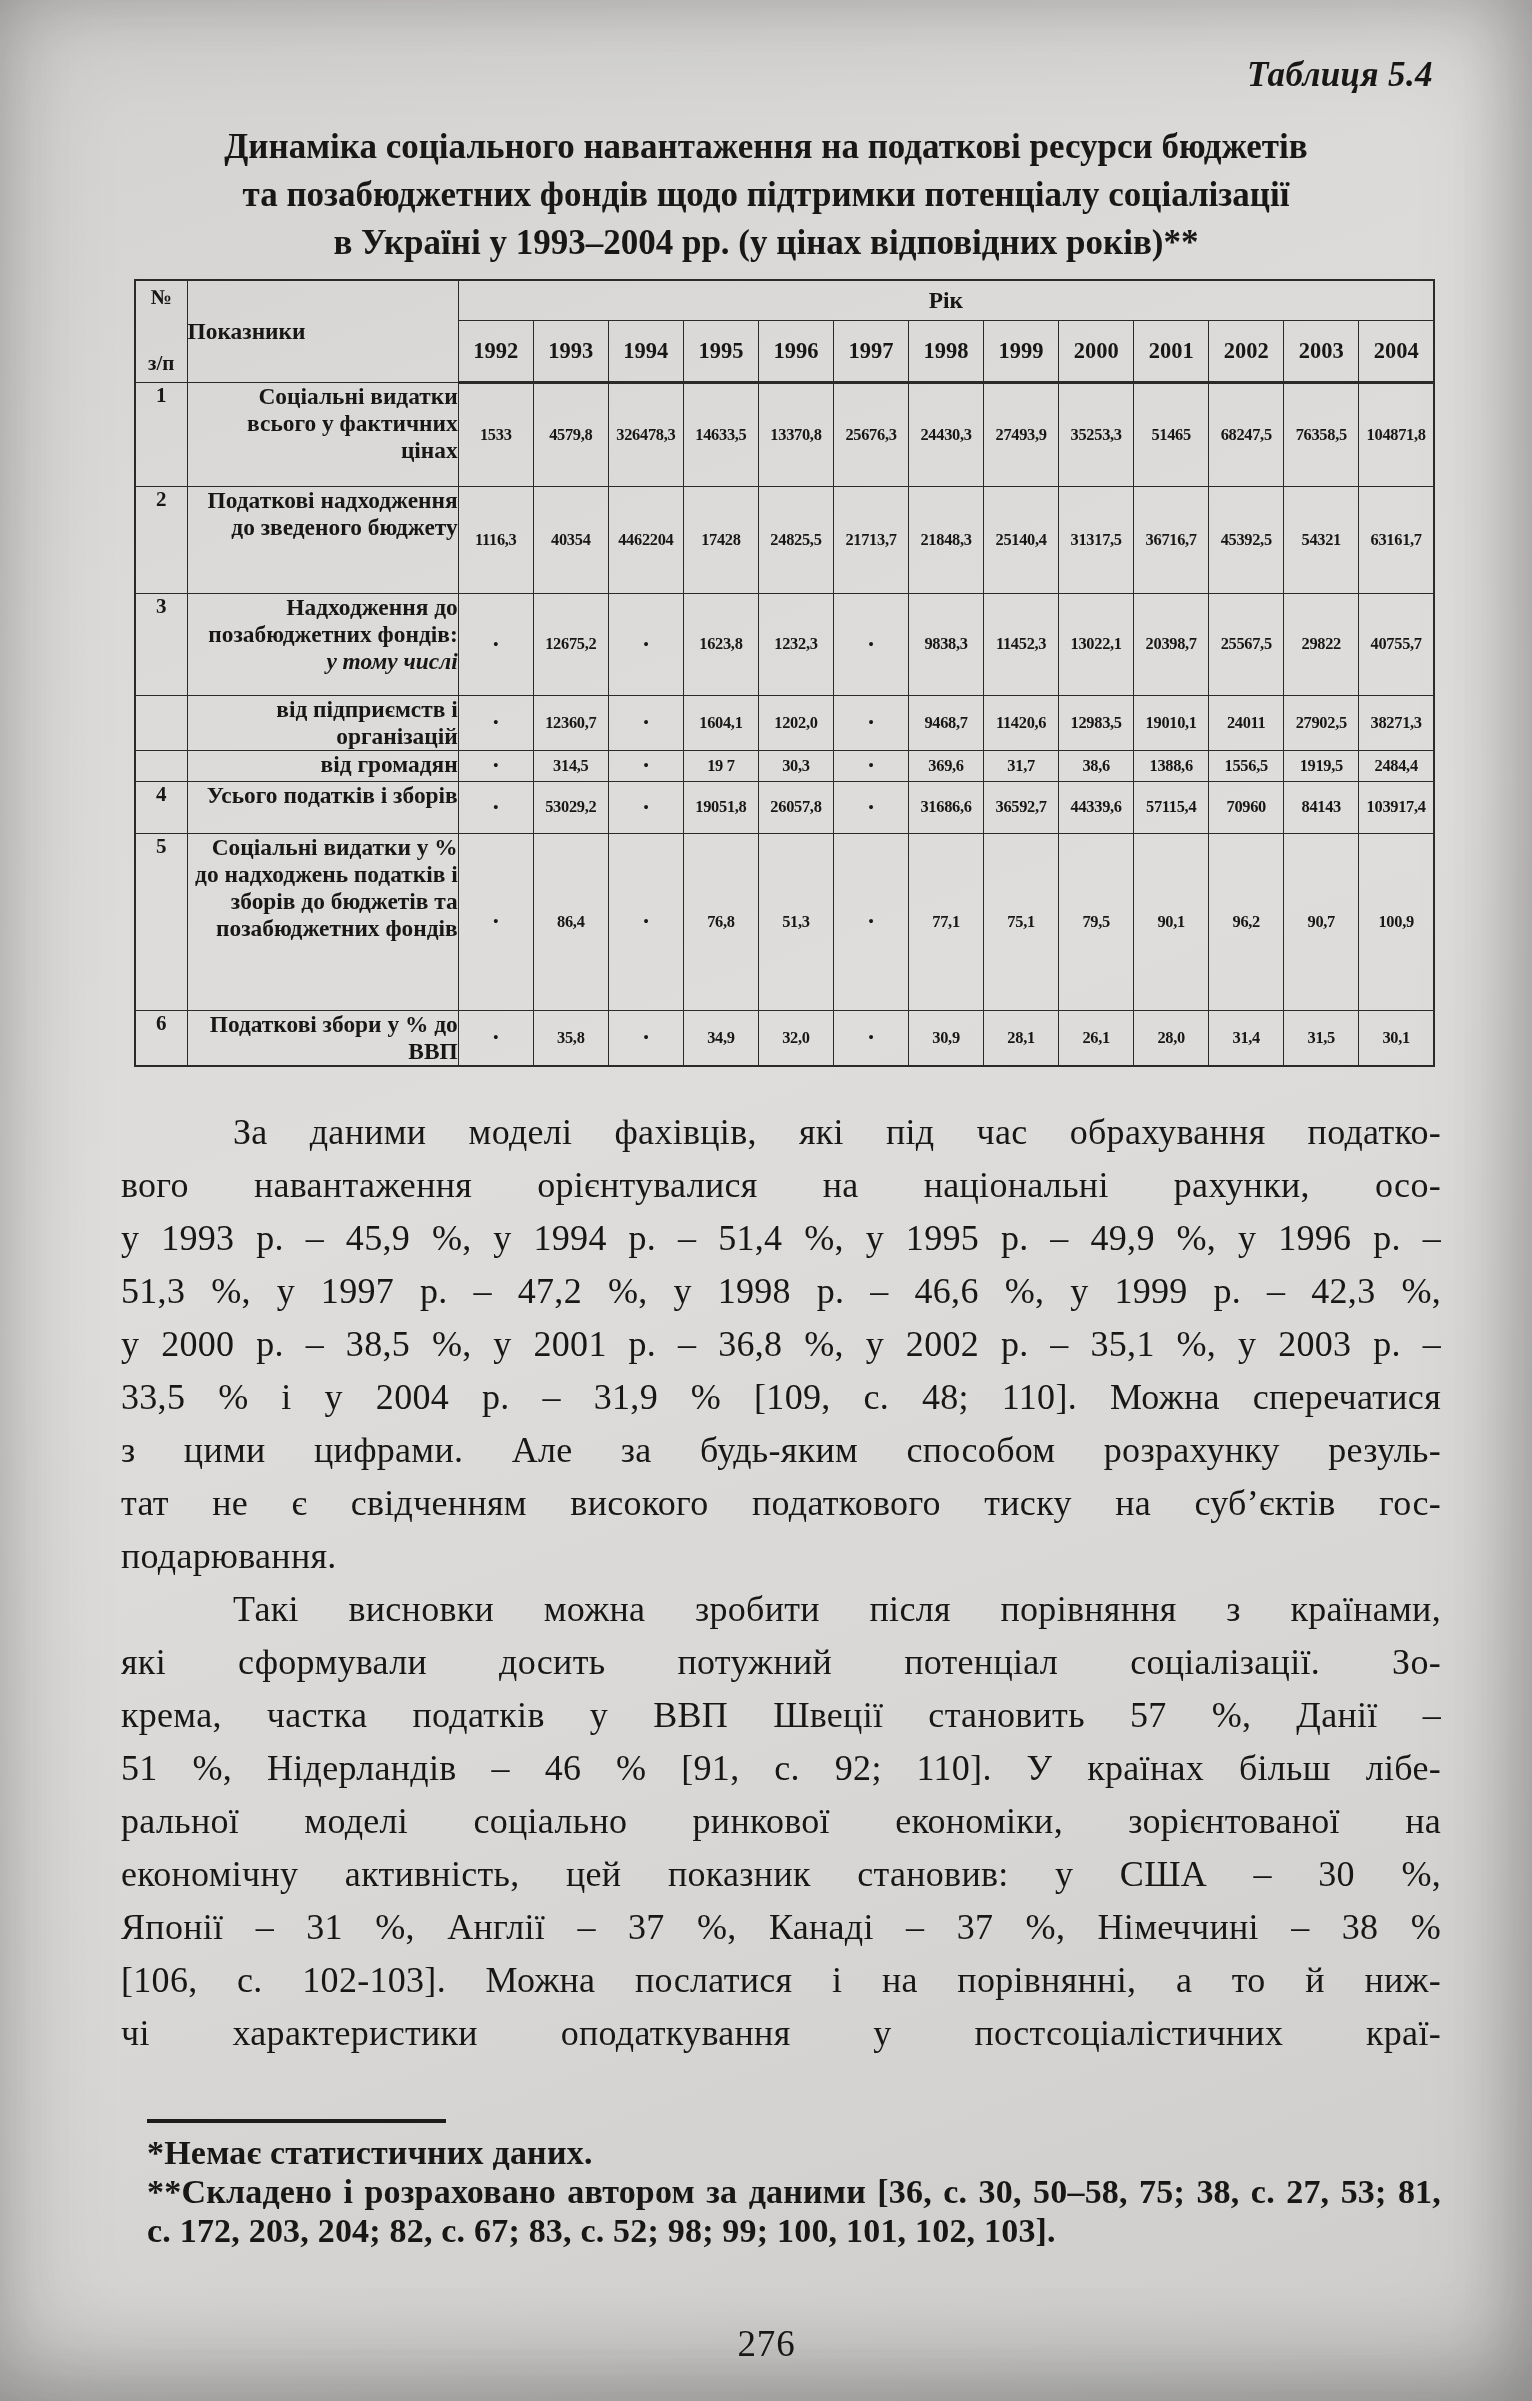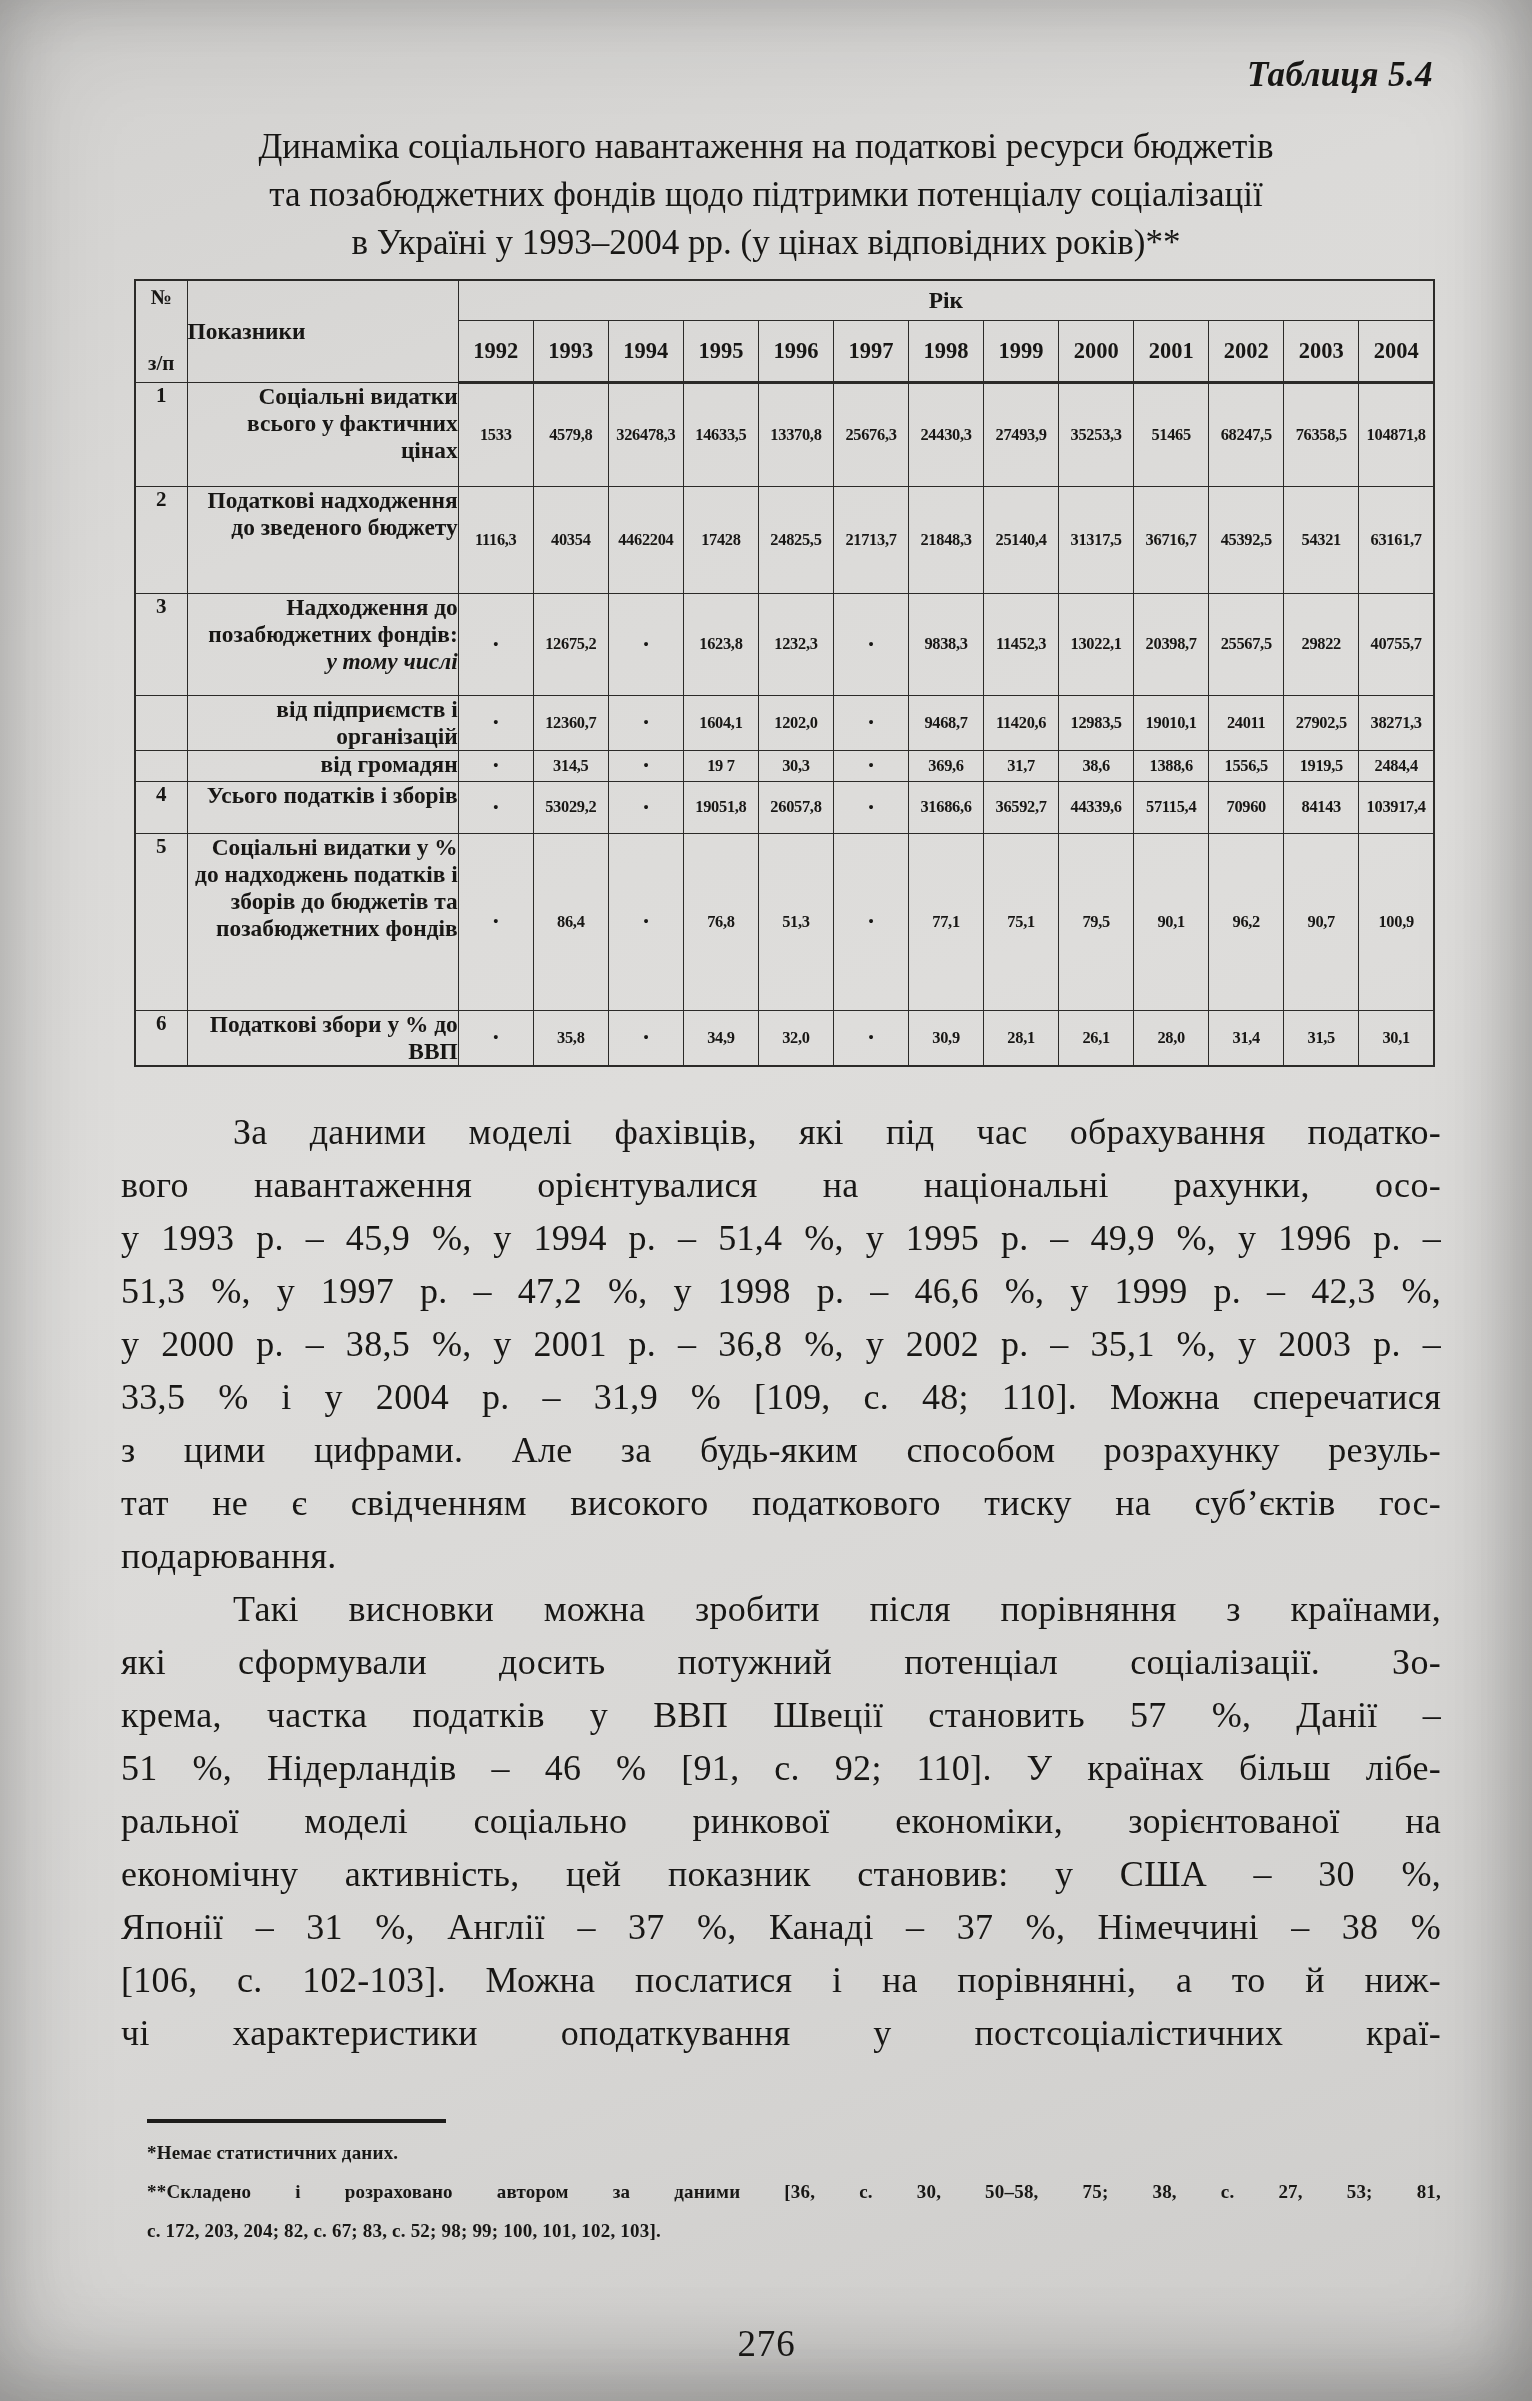--- a/index.html
+++ b/index.html
@@ -13,21 +13,21 @@
     color:#181715;
     overflow:hidden;
   }
   
   .caption{
     position:absolute;top:55px;right:100px;
     font-style:italic;font-weight:700;font-size:35px;letter-spacing:0.4px;
   }
   .title{
     position:absolute;top:123px;left:106px;width:1320px;
-    font-weight:400;font-size:35px;line-height:48px;
+    font-weight:700;font-size:35px;line-height:48px;
   }
   .title .bline{text-align:center;text-align-last:center;}
   
   table.t{
     position:absolute;top:279px;left:134px;
     border-collapse:collapse;table-layout:fixed;
     width:1301px;
     border:2.6px solid #2b2a28;
   }
   table.t td{border:1.7px solid #2b2a28;padding:0;overflow:hidden;}
@@ -57,21 +57,21 @@
     position:absolute;top:1106px;left:121px;width:1320px;
     font-size:36px;line-height:53px;letter-spacing:0.3px;
   }
   .bline{text-align:justify;text-align-last:justify;}
   .bline.indent{padding-left:112px;}
   .bline.noj{text-align-last:auto;}
   
   .footsep{position:absolute;top:2119px;left:147px;width:299px;height:4.3px;background:#1d1c1a;}
   .footnotes{
     position:absolute;top:2133px;left:147px;width:1294px;
-    font-weight:700;font-size:19px;line-height:39px;letter-spacing:0.2px;
+    font-weight:700;font-size:34px;line-height:39px;letter-spacing:0.2px;
   }
   .fn-just{text-align:justify;text-align-last:justify;}
   .pagenum{
     position:absolute;top:2322px;left:0;width:100%;
     text-align:center;font-size:37px;letter-spacing:0.9px;
   }
 </style>
 </head>
 <body>
 

